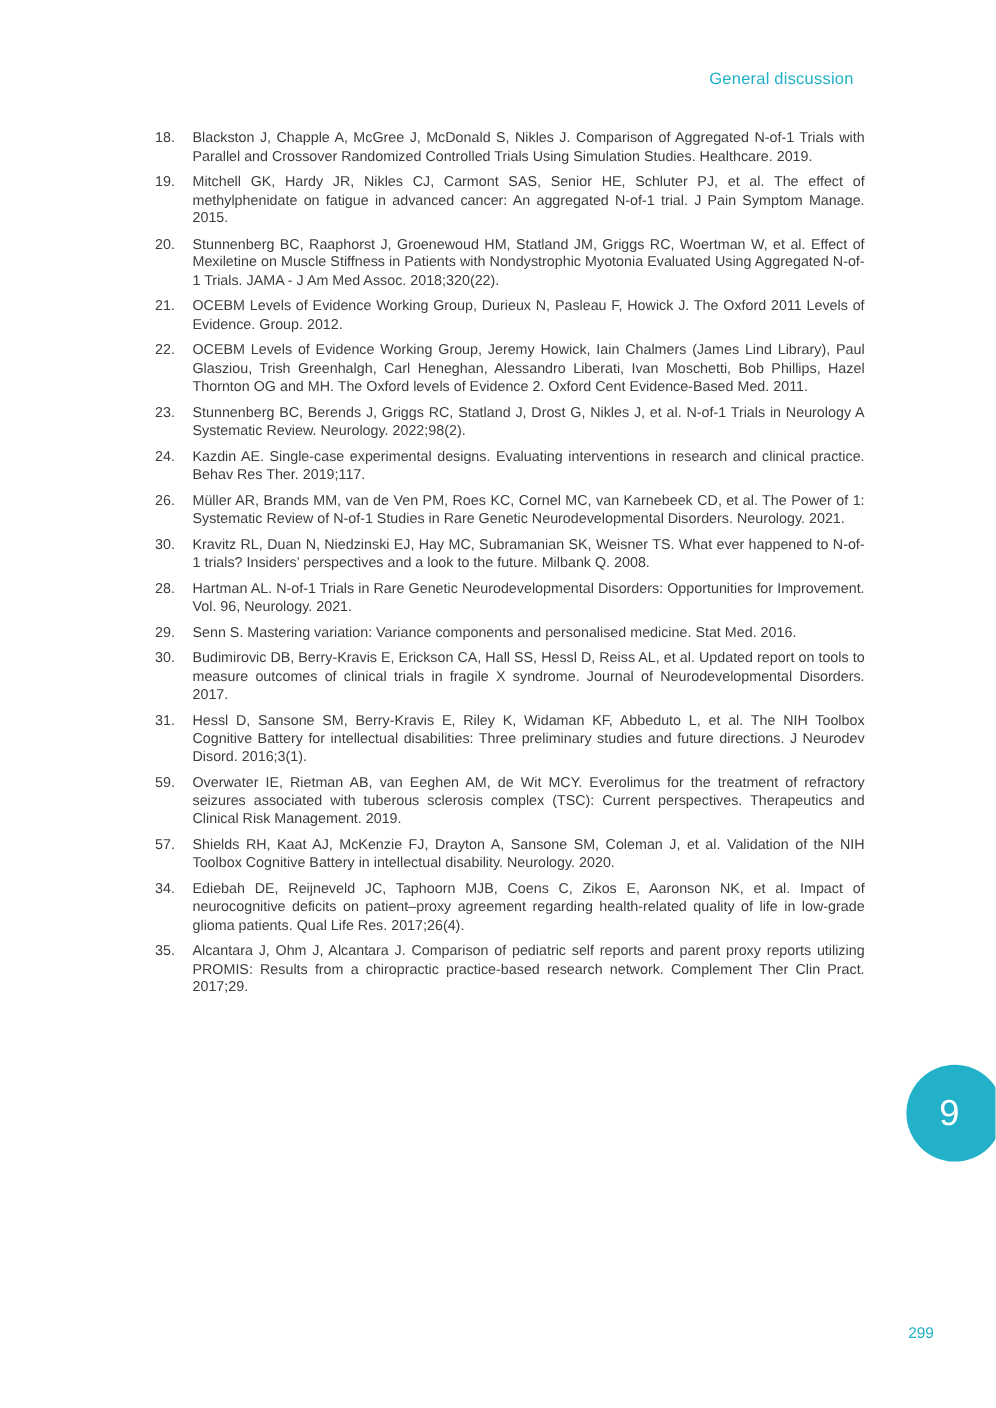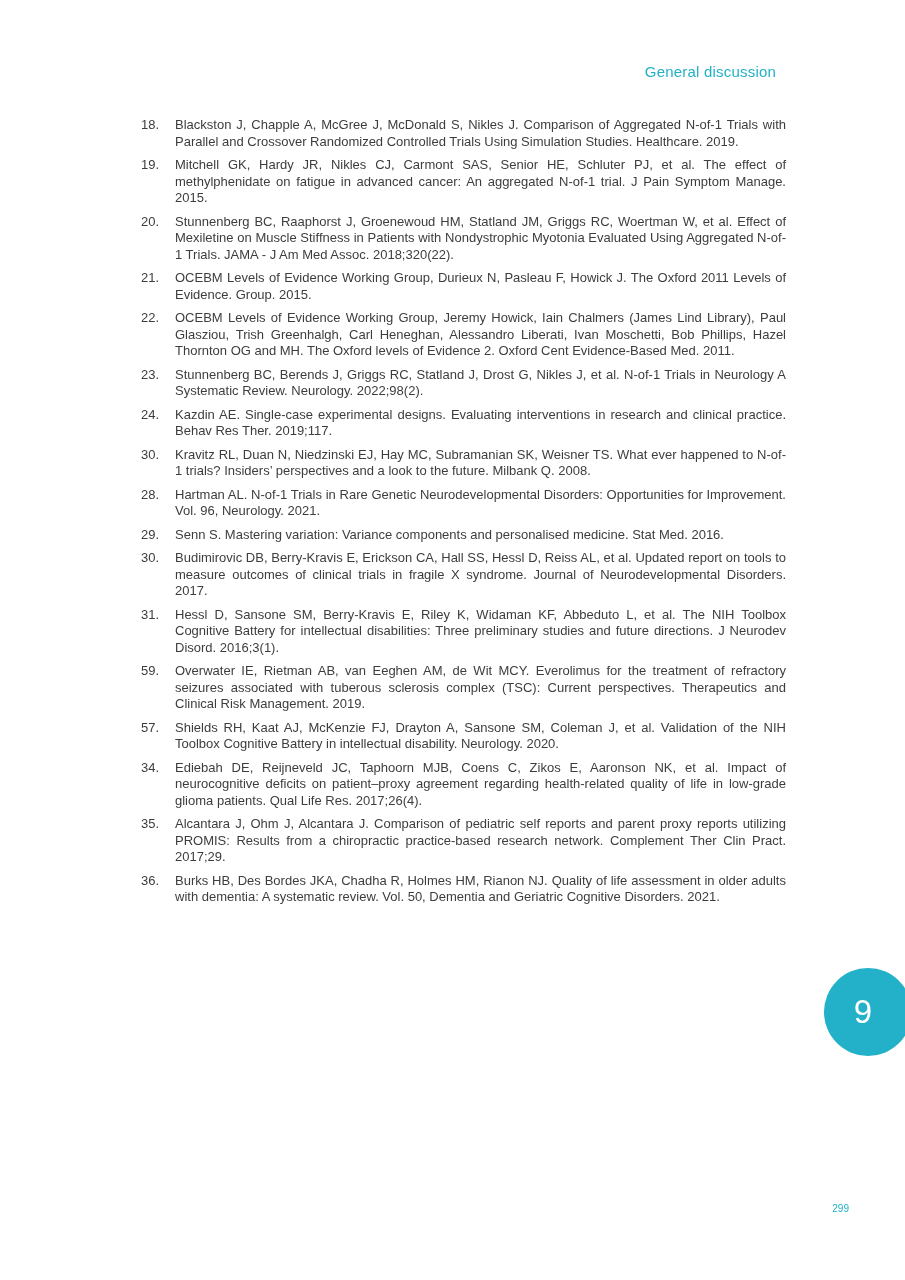--- a/index.html
+++ b/index.html
@@ -61,21 +61,21 @@
     align-items: center;
     justify-content: center;
     font-size: 33px;
   }
   .chapter-tab span { margin-right: 10px; }
   .page-number {
     position: absolute;
     top: 1203px;
     right: 56px;
     color: var(--accent);
-    font-size: 10px;
+    font-size: 14px;
   }
 </style>
 </head>
 <body>
 
 <div class="page">
   <div class="running-header">General discussion</div>
 
   <ol class="refs">
       <li>
@@ -85,33 +85,37 @@
       <li>
         <span class="ref-num">19.</span>
         <span class="ref-text">Mitchell GK, Hardy JR, Nikles CJ, Carmont SAS, Senior HE, Schluter PJ, et al. The effect of methylphenidate on fatigue in advanced cancer: An aggregated N-of-1 trial. J Pain Symptom Manage. 2015.</span>
       </li>
       <li>
         <span class="ref-num">20.</span>
         <span class="ref-text">Stunnenberg BC, Raaphorst J, Groenewoud HM, Statland JM, Griggs RC, Woertman W, et al. Effect of Mexiletine on Muscle Stiffness in Patients with Nondystrophic Myotonia Evaluated Using Aggregated N-of-1 Trials. JAMA - J Am Med Assoc. 2018;320(22).</span>
       </li>
       <li>
         <span class="ref-num">21.</span>
-        <span class="ref-text">OCEBM Levels of Evidence Working Group, Durieux N, Pasleau F, Howick J. The Oxford 2011 Levels of Evidence. Group. 2015.</span>
+        <span class="ref-text">OCEBM Levels of Evidence Working Group, Durieux N, Pasleau F, Howick J. The Oxford 2011 Levels of Evidence. Group. 2012.</span>
       </li>
       <li>
         <span class="ref-num">22.</span>
         <span class="ref-text">OCEBM Levels of Evidence Working Group, Jeremy Howick, Iain Chalmers (James Lind Library), Paul Glasziou, Trish Greenhalgh, Carl Heneghan, Alessandro Liberati, Ivan Moschetti, Bob Phillips, Hazel Thornton OG and MH. The Oxford levels of Evidence 2. Oxford Cent Evidence-Based Med. 2011.</span>
       </li>
       <li>
         <span class="ref-num">23.</span>
         <span class="ref-text">Stunnenberg BC, Berends J, Griggs RC, Statland J, Drost G, Nikles J, et al. N-of-1 Trials in Neurology A Systematic Review. Neurology. 2022;98(2).</span>
       </li>
       <li>
         <span class="ref-num">24.</span>
         <span class="ref-text">Kazdin AE. Single-case experimental designs. Evaluating interventions in research and clinical practice. Behav Res Ther. 2019;117.</span>
+      </li>
+      <li>
+        <span class="ref-num">26.</span>
+        <span class="ref-text">Müller AR, Brands MM, van de Ven PM, Roes KC, Cornel MC, van Karnebeek CD, et al. The Power of 1: Systematic Review of N-of-1 Studies in Rare Genetic Neurodevelopmental Disorders. Neurology. 2021.</span>
       </li>
       <li>
         <span class="ref-num">30.</span>
         <span class="ref-text">Kravitz RL, Duan N, Niedzinski EJ, Hay MC, Subramanian SK, Weisner TS. What ever happened to N-of-1 trials? Insiders’ perspectives and a look to the future. Milbank Q. 2008.</span>
       </li>
       <li>
         <span class="ref-num">28.</span>
         <span class="ref-text">Hartman AL. N-of-1 Trials in Rare Genetic Neurodevelopmental Disorders: Opportunities for Improvement. Vol. 96, Neurology. 2021.</span>
       </li>
       <li>
@@ -135,24 +139,20 @@
         <span class="ref-text">Shields RH, Kaat AJ, McKenzie FJ, Drayton A, Sansone SM, Coleman J, et al. Validation of the NIH Toolbox Cognitive Battery in intellectual disability. Neurology. 2020.</span>
       </li>
       <li>
         <span class="ref-num">34.</span>
         <span class="ref-text">Ediebah DE, Reijneveld JC, Taphoorn MJB, Coens C, Zikos E, Aaronson NK, et al. Impact of neurocognitive deficits on patient–proxy agreement regarding health-related quality of life in low-grade glioma patients. Qual Life Res. 2017;26(4).</span>
       </li>
       <li>
         <span class="ref-num">35.</span>
         <span class="ref-text">Alcantara J, Ohm J, Alcantara J. Comparison of pediatric self reports and parent proxy reports utilizing PROMIS: Results from a chiropractic practice-based research network. Complement Ther Clin Pract. 2017;29.</span>
       </li>
-      <li>
-        <span class="ref-num">36.</span>
-        <span class="ref-text">Burks HB, Des Bordes JKA, Chadha R, Holmes HM, Rianon NJ. Quality of life assessment in older adults with dementia: A systematic review. Vol. 50, Dementia and Geriatric Cognitive Disorders. 2021.</span>
-      </li>
     </ol>
 
   <div class="chapter-tab">
     <span>9</span>
   </div>
 
   <div class="page-number">299</div>
 </div>
 
 </body></html>

